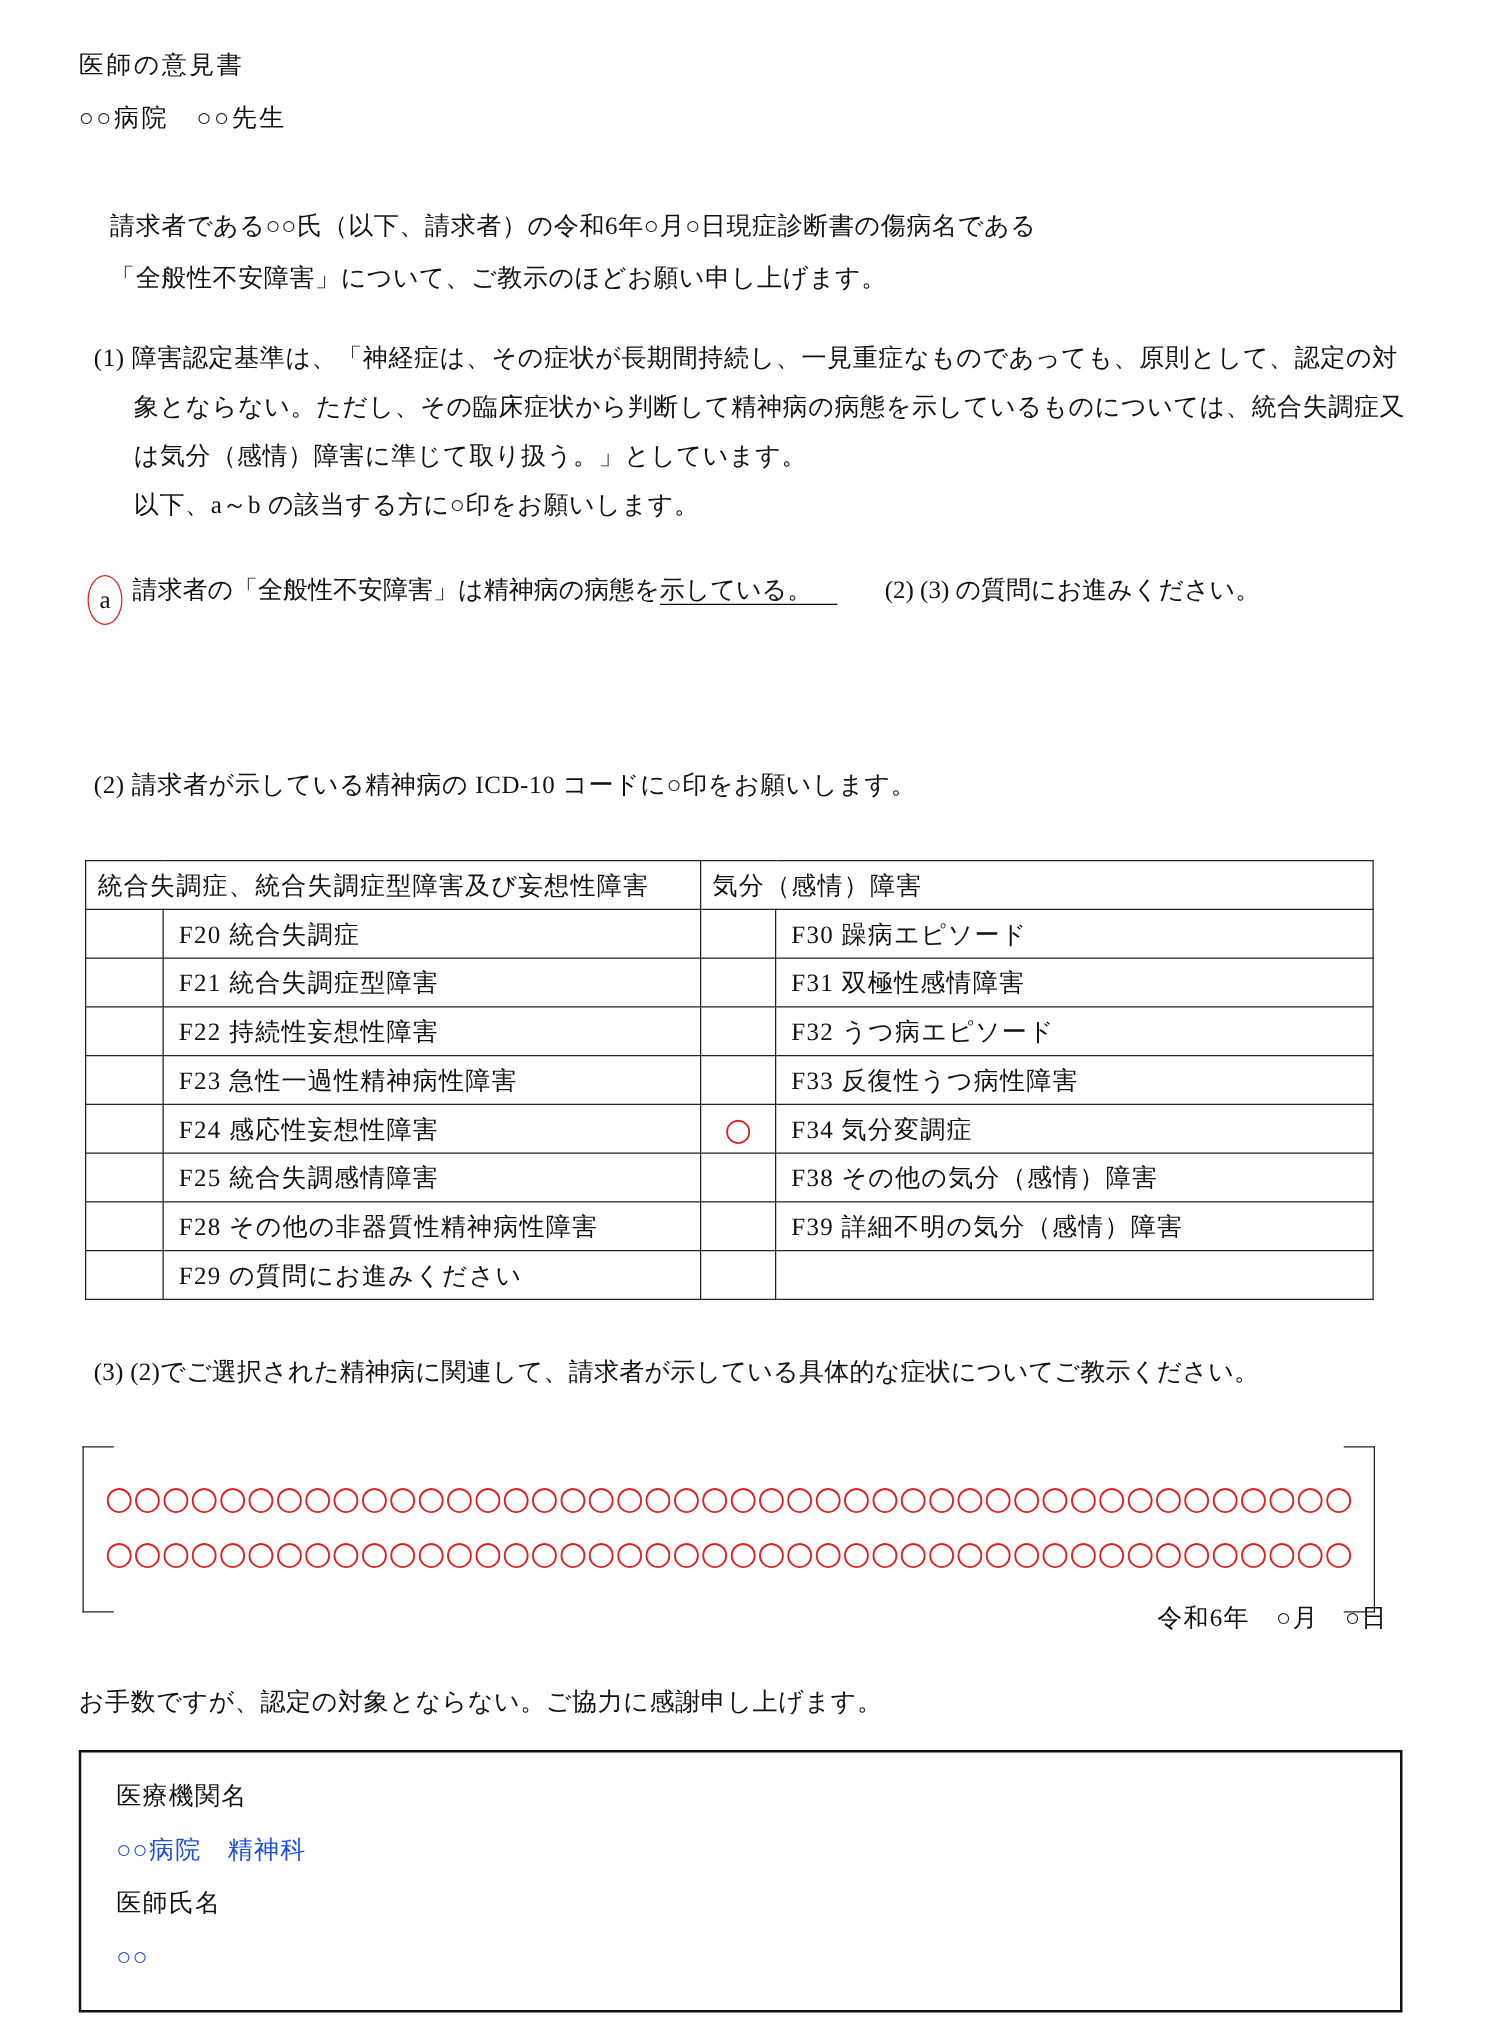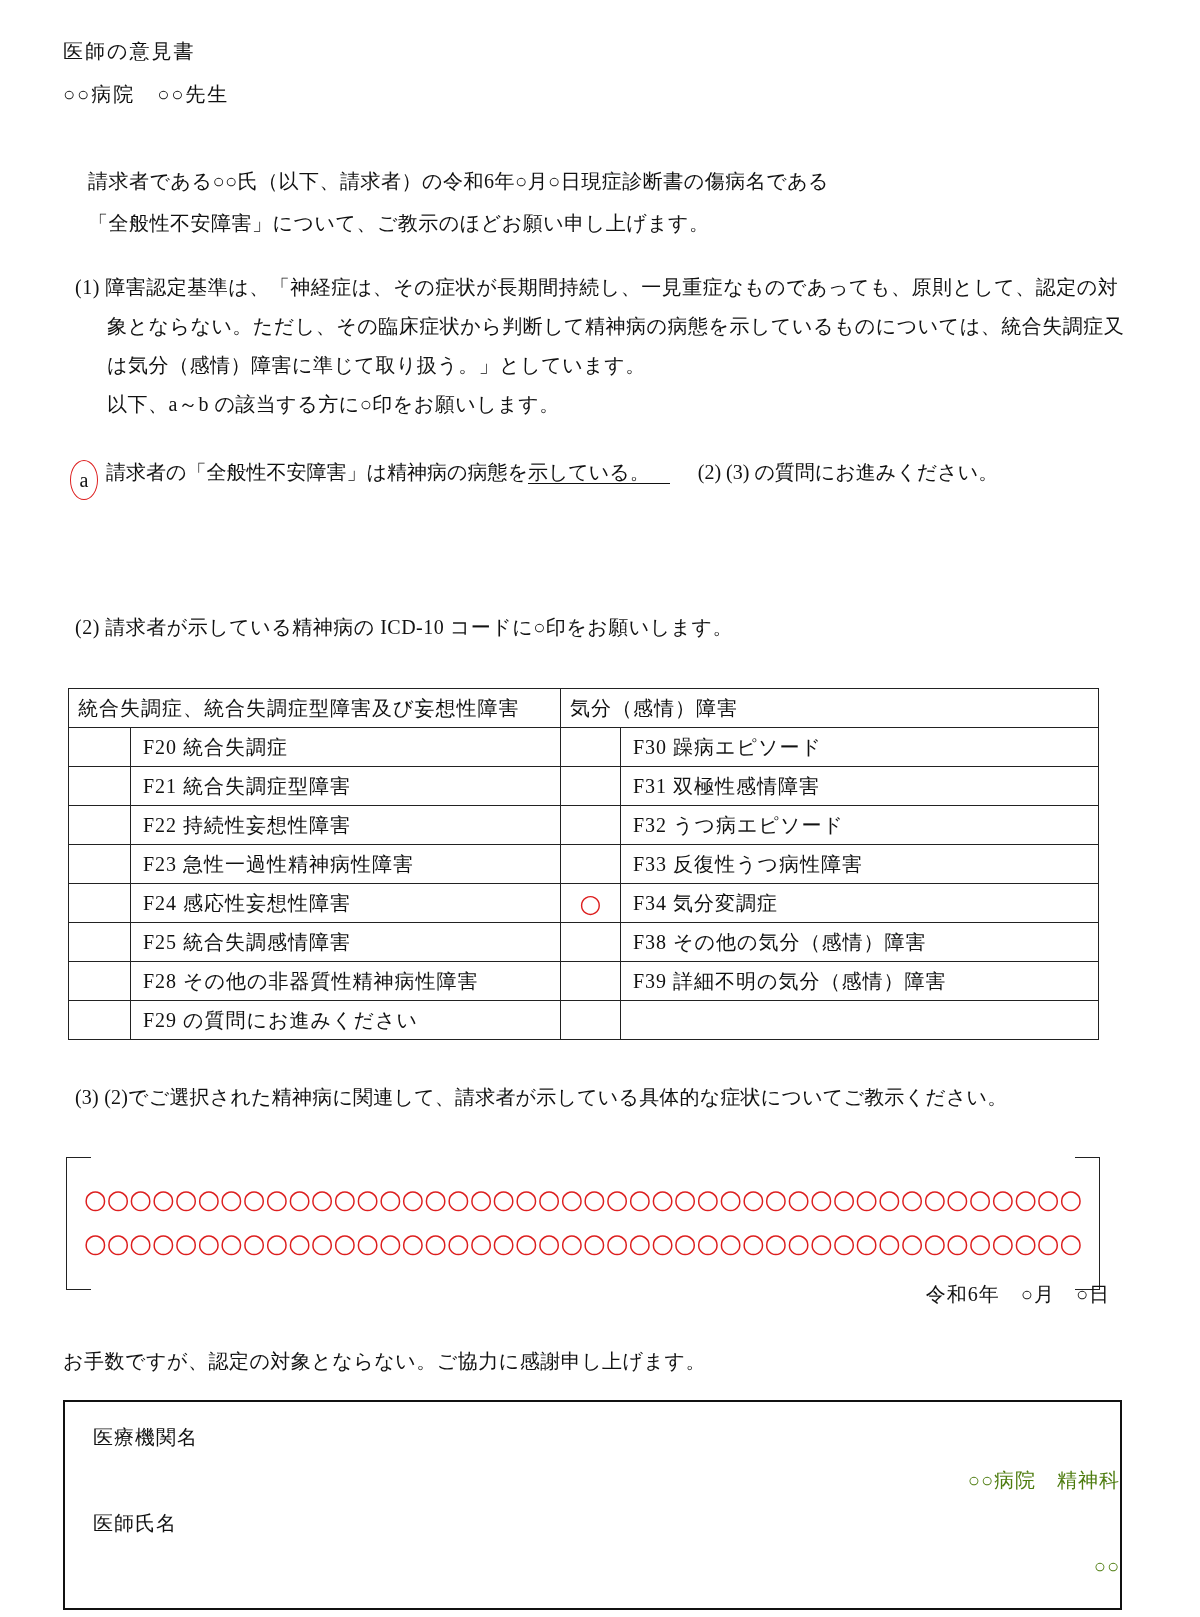--- a/index.html
+++ b/index.html
@@ -32,21 +32,21 @@
   .opt-b       { top:530px; }
   .opt-label {
     display:inline-block; width:26px; height:38px; line-height:38px;
     text-align:center; margin-right:8px; vertical-align:-8px;
     border:1.6px solid transparent; border-radius:50%;
   }
   .circled     { border-color:#dd1f1f; }
   .underlined  { border-bottom:1.6px solid #111;text-align:center; }
   .u-a         { padding-right:20px; }
   .u-b         { padding-right:12px; }
-  .opt-post    { margin-left:28px; }
+  .opt-post    { margin-left:38px; }
 
   
   .q2-heading  { left:75px; top:614px; letter-spacing:0.5px; }
 
   
   .icd-table {
     left:68px; top:688px;
     border-collapse:collapse; table-layout:fixed;
     width:1030px;
     font-size:20px;
@@ -82,21 +82,21 @@
 
   
   .date-line   { top:1281px; right:90px; letter-spacing:1px; }
   .closing     { left:63px; top:1348px; letter-spacing:0.5px; }
 
   .sig-box {
     left:63px; top:1400px; width:1059px; height:210px;
     border:2px solid #111; box-sizing:border-box;
     padding:14px 0 0 28px; line-height:43px; letter-spacing:1px;
   }
-  .red-text { color:#4d7c0f;text-align:right; }
+  .red-text { color:#1d4ed8; }
 </style>
 </head>
 <body>
 
 <div class="page">
 
   <div class="abs doc-title">医師の意見書</div>
   <div class="abs addressee">○○病院　○○先生</div>
 
   <div class="abs intro">

